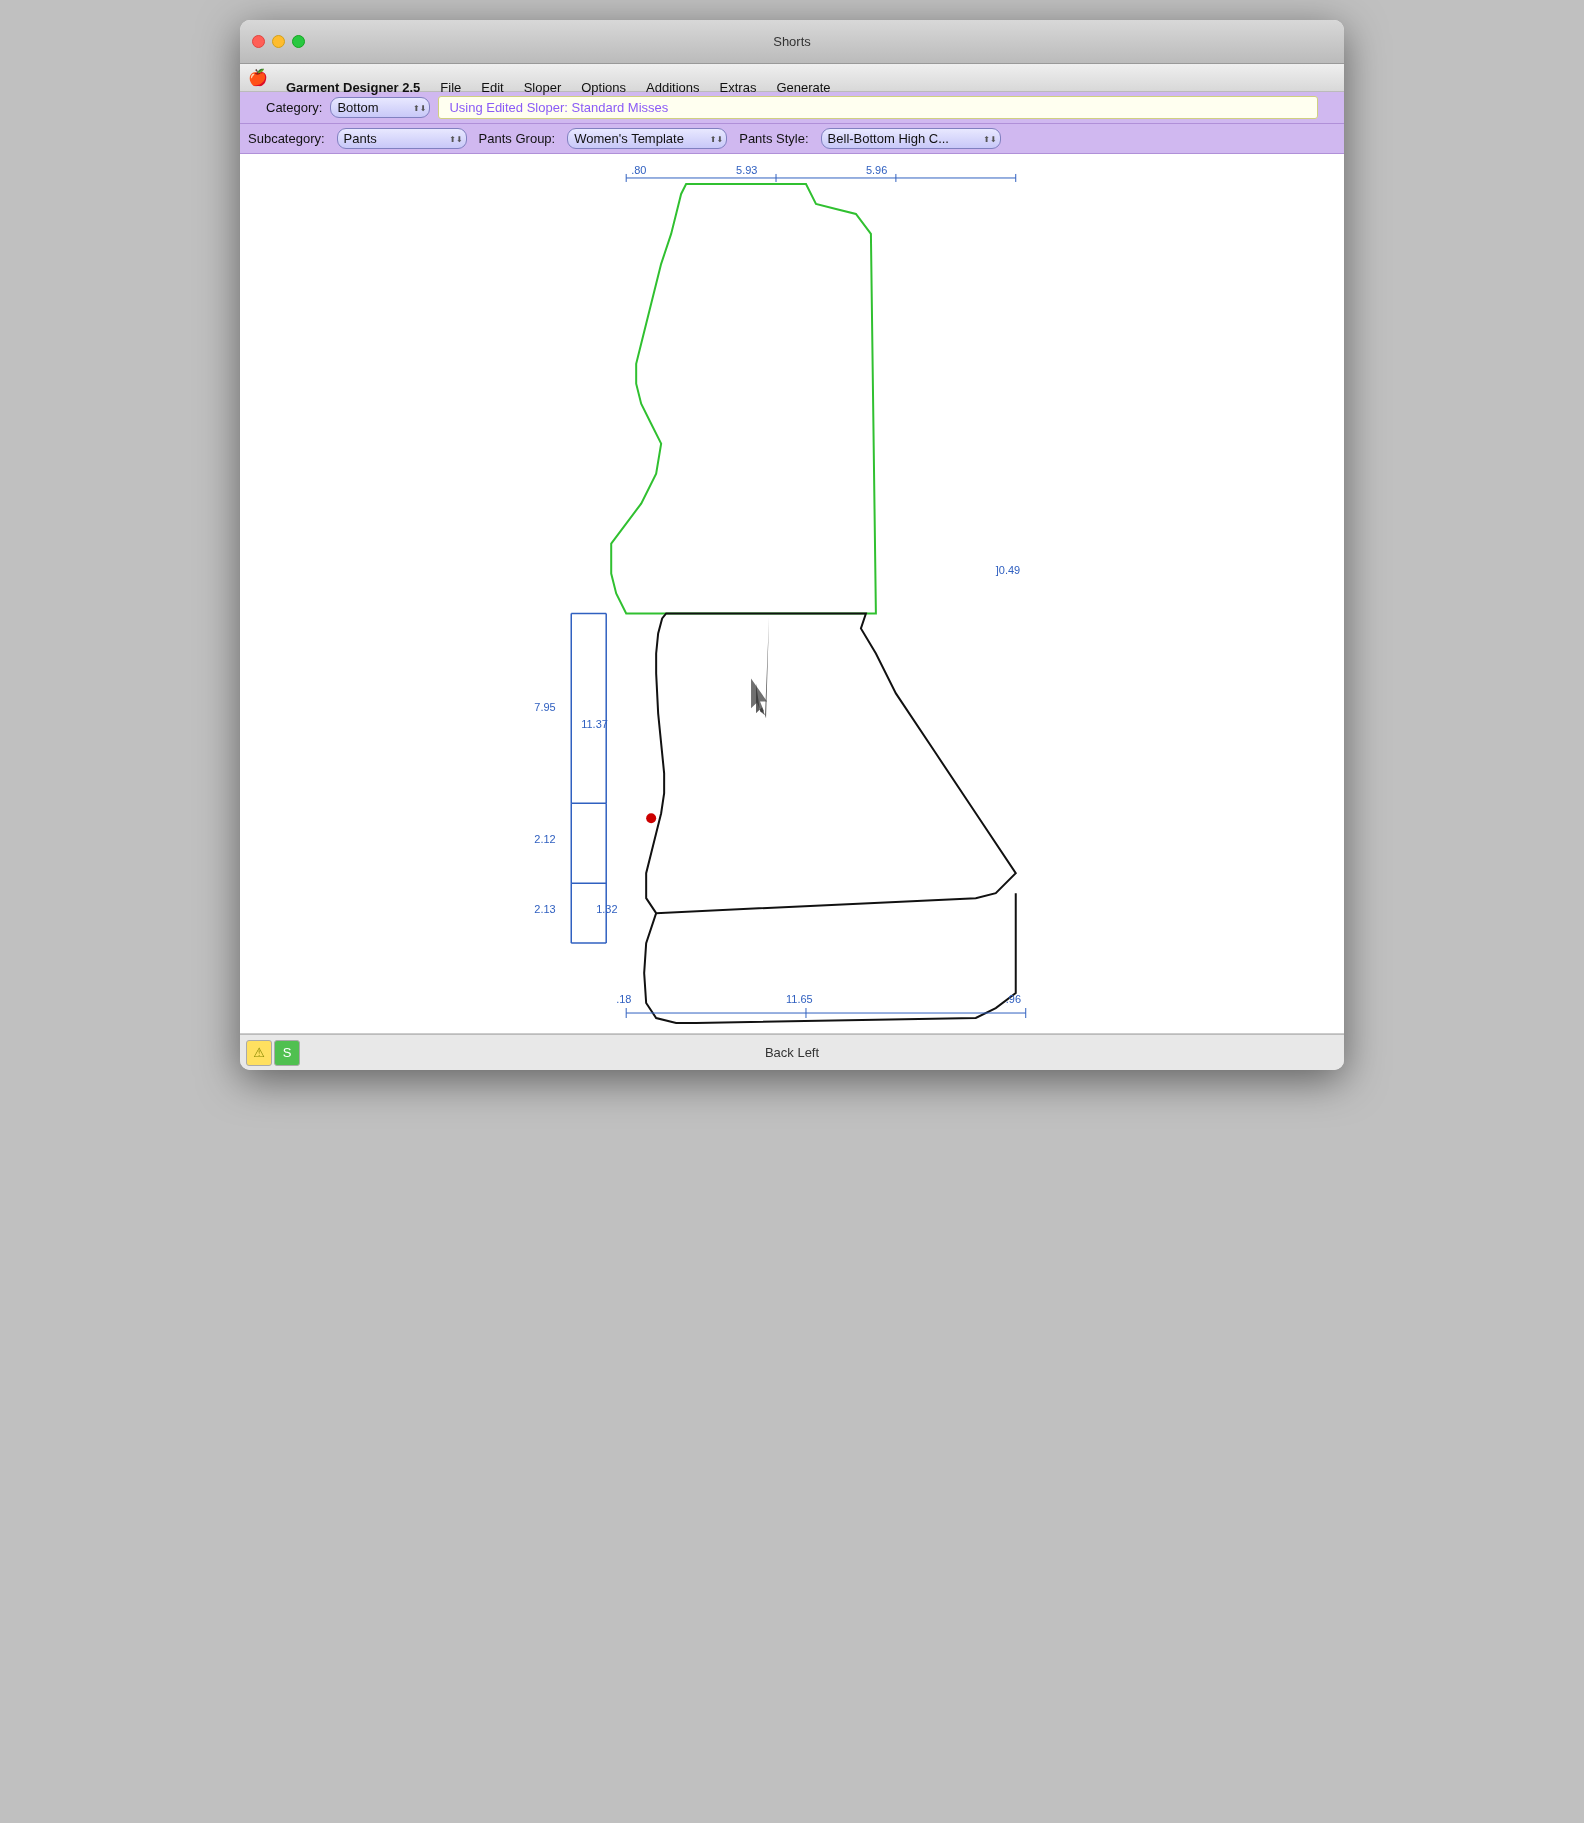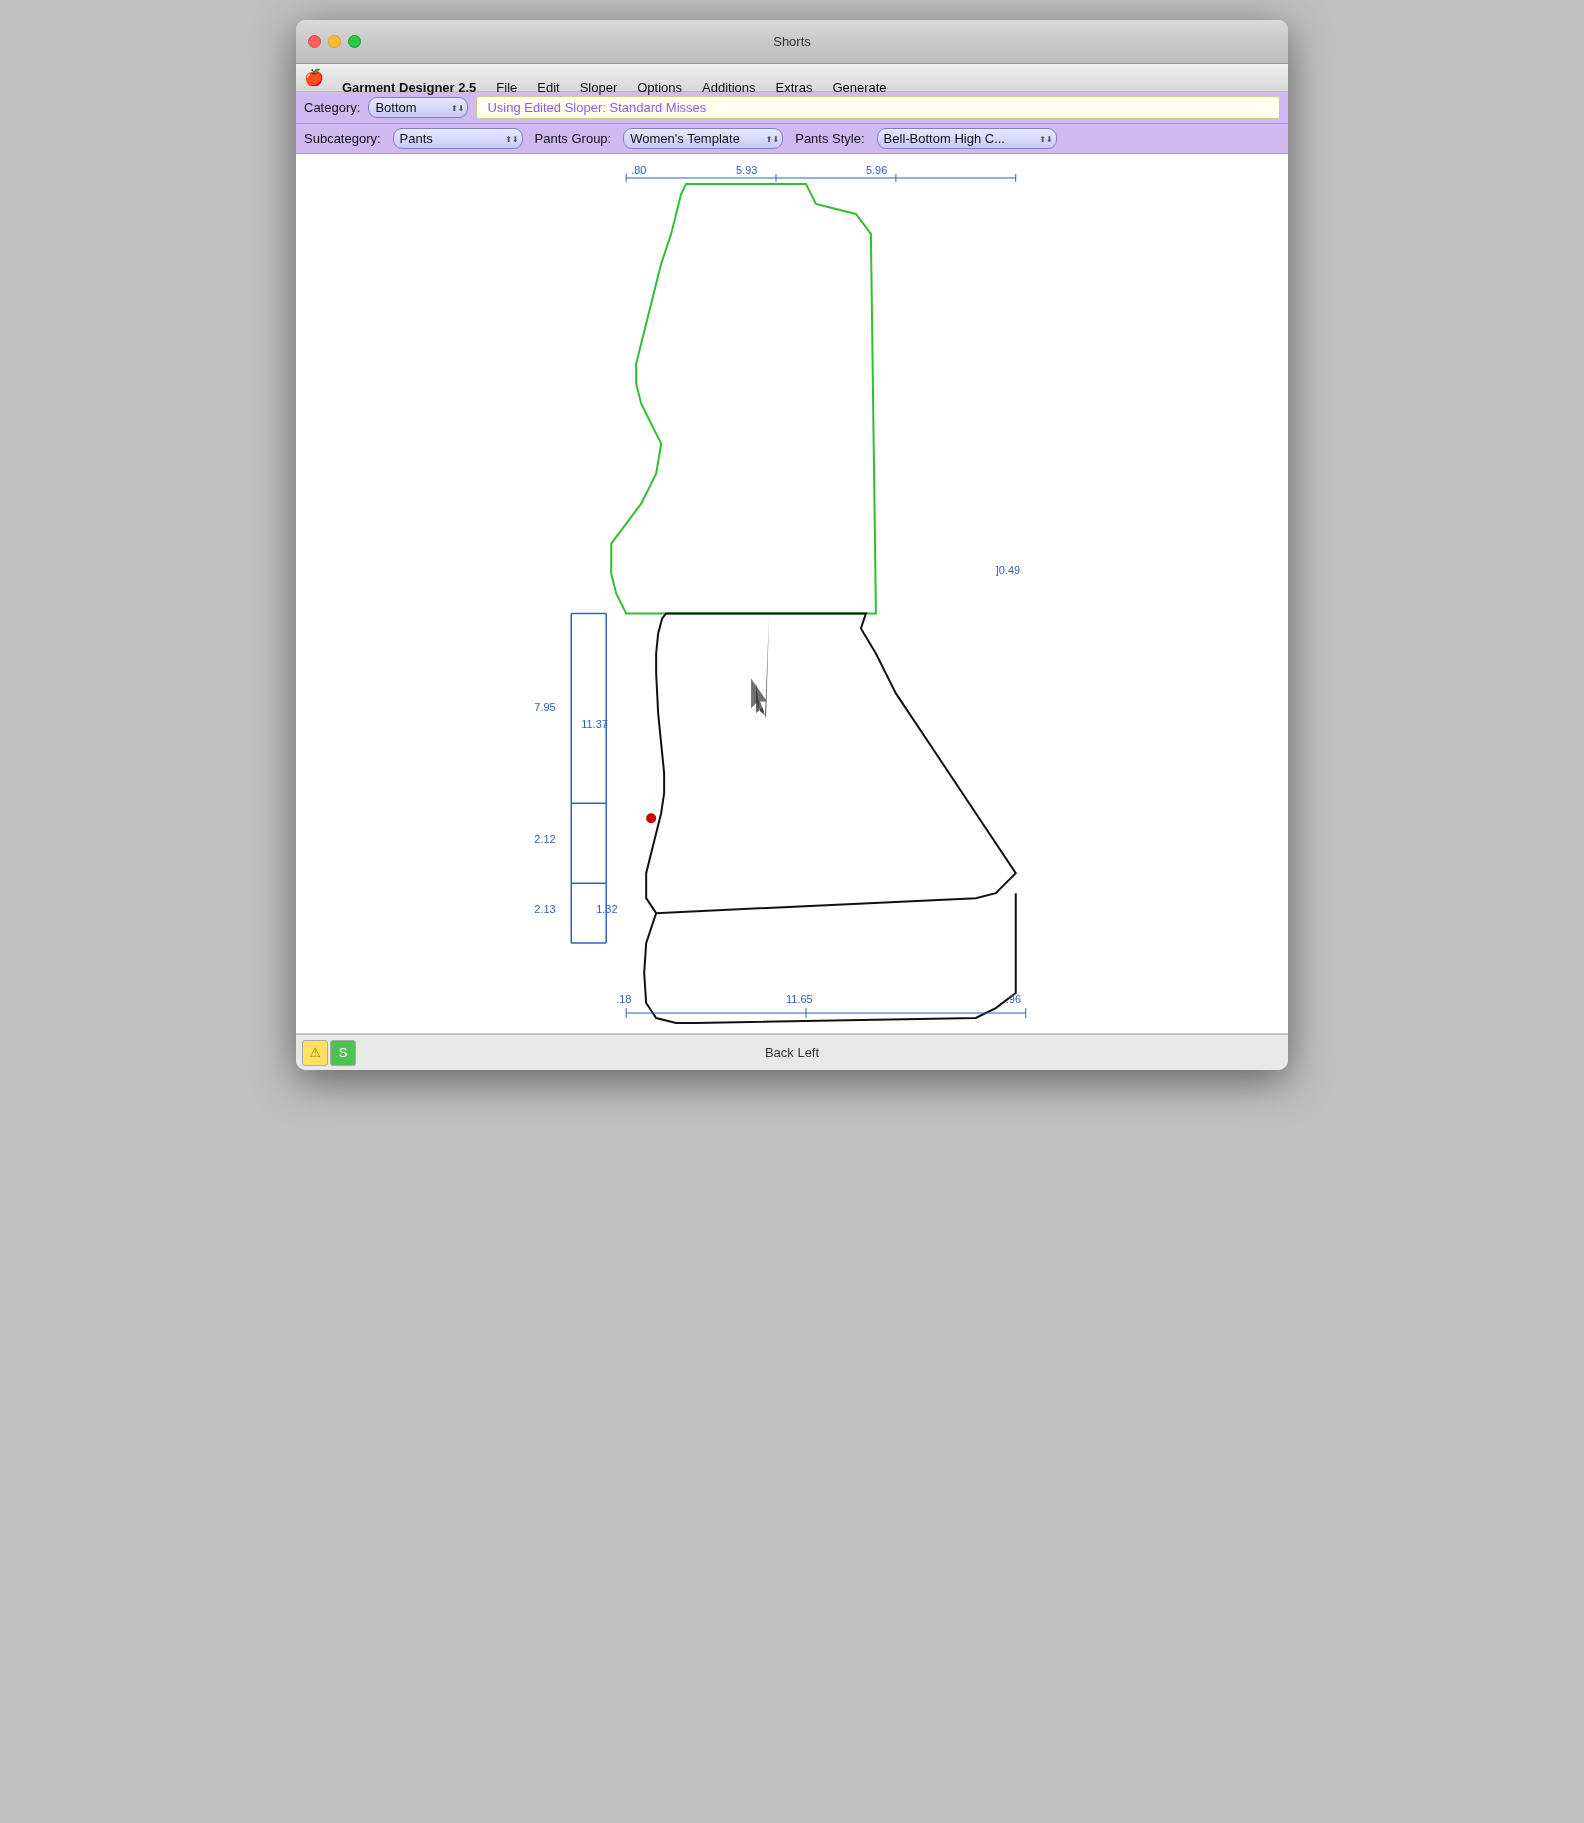--- a/index.html
+++ b/index.html
@@ -5,21 +5,21 @@
     * { margin: 0; padding: 0; box-sizing: border-box; }
     body {
       width: 1584px;
       height: 1823px;
       background: #c0c0c0;
       font-family: -apple-system, 'Helvetica Neue', Arial, sans-serif;
       font-size: 13px;
       overflow: hidden;
     }
     .window {
-      width: 992px;
+      width: 1104px;
       margin: 20px auto;
       border-radius: 10px;
       box-shadow: 0 10px 40px rgba(0,0,0,0.5);
       overflow: hidden;
       background: #f0f0f0;
     }
     
     .title-bar {
       background: linear-gradient(to bottom, #d8d8d8, #bbb);
       height: 44px;
@@ -70,21 +70,21 @@
       border-radius: 4px;
       cursor: pointer;
       font-size: 13px;
       color: #111;
       font-weight: 500;
       margin-top: 20px;
     }
     
     .toolbar {
       background: #d0b8f0;
-      padding: 4px 8px;
+      padding: 4px 26px;
       display: flex;
       align-items: center;
       gap: 8px;
       border-bottom: 1px solid #b090d8;
     }
     .toolbar-label {
       font-size: 13px;
       font-weight: 500;
       color: #111;
     }

